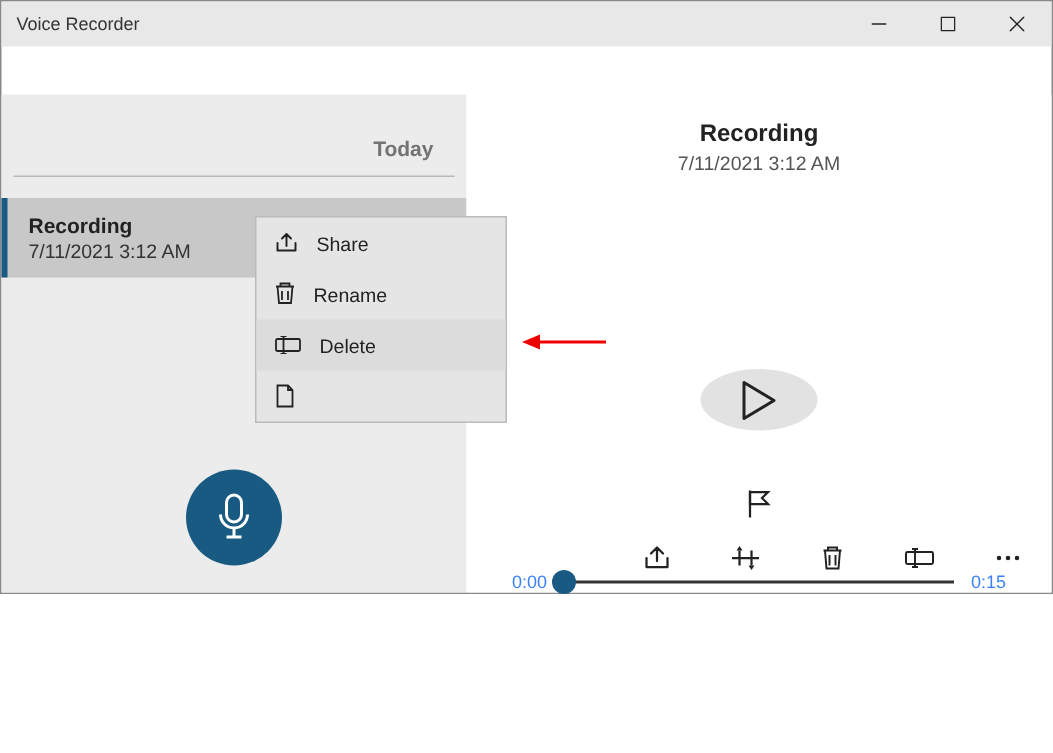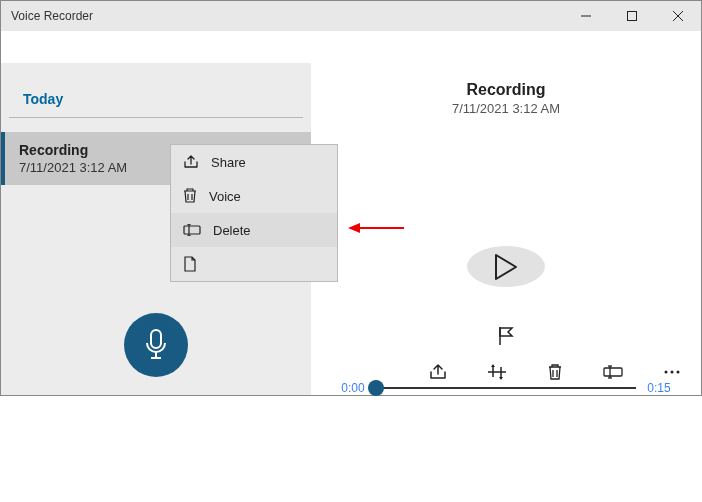--- a/index.html
+++ b/index.html
@@ -4,21 +4,21 @@
   <style>
     * { box-sizing: border-box; margin: 0; padding: 0; font-family: "Segoe UI", sans-serif; }
     body { width: 702px; height: 502px; background: #fff; overflow: hidden; position: relative; }
     .window { width: 702px; height: 396px; display: flex; flex-direction: column; border: 1px solid #888; gap: 32px; }
     .titlebar { height: 30px; display: flex; align-items: center; background: #e8e8e8; }
     .titlebar .title { padding-left: 10px; font-size: 12px; color: #333; flex: 1; }
     .win-controls { display: flex; }
     .win-btn { width: 46px; height: 30px; display: flex; align-items: center; justify-content: center; }
     .body { flex: 1; display: flex; min-height: 0; }
     .left { width: 310px; background: #ececec; display: flex; flex-direction: column; position: relative; }
-    .section-label { font-size: 14px; font-weight: 600; color: #0369a1; padding: 28px 14px 10px; border-bottom: 1px solid #b8b8b8; margin: 0 8px; }
+    .section-label { font-size: 14px; font-weight: 600; color: #737373; padding: 28px 14px 10px; border-bottom: 1px solid #b8b8b8; margin: 0 8px; text-align: right; }
     .rec-item { margin-top: 14px; background: #c8c8c8; border-left: 4px solid #195a83; padding: 10px 14px; display: flex; flex-direction: column; }
     .rec-item .name { font-size: 14px; font-weight: 600; color: #222; }
     .rec-item .meta { display: flex; justify-content: space-between; font-size: 13px; color: #333; margin-top: 2px; }
     .mic-btn { position: absolute; bottom: 18px; left: 50%; transform: translateX(-50%); width: 64px; height: 64px; border-radius: 50%; background: #195a83; display: flex; align-items: center; justify-content: center; }
     .right { flex: 1; background: #fff; display: flex; flex-direction: column; align-items: center; position: relative; }
     .rec-title { margin-top: 18px; font-size: 16px; font-weight: 600; color: #222; }
     .rec-date { font-size: 13px; color: #555; margin-top: 2px; }
     .play-btn { margin-top: 130px; width: 78px; height: 78px; border-radius: 50%; background: #e2e2e2; display: flex; align-items: center; justify-content: center; }
     .flag { margin-top: 38px; }
     .timeline { margin-top: 34px; display: flex; align-items: center; width: 340px; }
@@ -148,21 +148,21 @@
   <div class="ctx-item">
     <svg width="16" height="16" viewBox="0 0 16 16">
         <path d="M2 8 v5 h12 v-5 M8 2 v8 M5 5 l3 -3 l3 3" fill="none" stroke="#222" stroke-width="1.3" stroke-linecap="round" stroke-linejoin="round"></path>
       </svg>
     <span>Share</span>
   </div>
   <div class="ctx-item">
     <svg width="14" height="16" viewBox="0 0 14 16">
         <path d="M1 3 h12 M4 3 v-2 h6 v2 M2 3 l1 11 h8 l1 -11 M5 6 v6 M9 6 v6" fill="none" stroke="#222" stroke-width="1.2"></path>
       </svg>
-    <span>Voice</span>
+    <span>Rename</span>
   </div>
   <div class="ctx-item hl">
     <svg width="18" height="12" viewBox="0 0 18 12">
         <rect x="1" y="2" width="16" height="8" rx="1" fill="none" stroke="#222" stroke-width="1.2"></rect>
         <line x1="6" y1="0" x2="6" y2="12" stroke="#222" stroke-width="1.2"></line>
         <line x1="4" y1="0" x2="8" y2="0" stroke="#222" stroke-width="1.2"></line>
         <line x1="4" y1="12" x2="8" y2="12" stroke="#222" stroke-width="1.2"></line>
       </svg>
     <span>Delete</span>
   </div>

